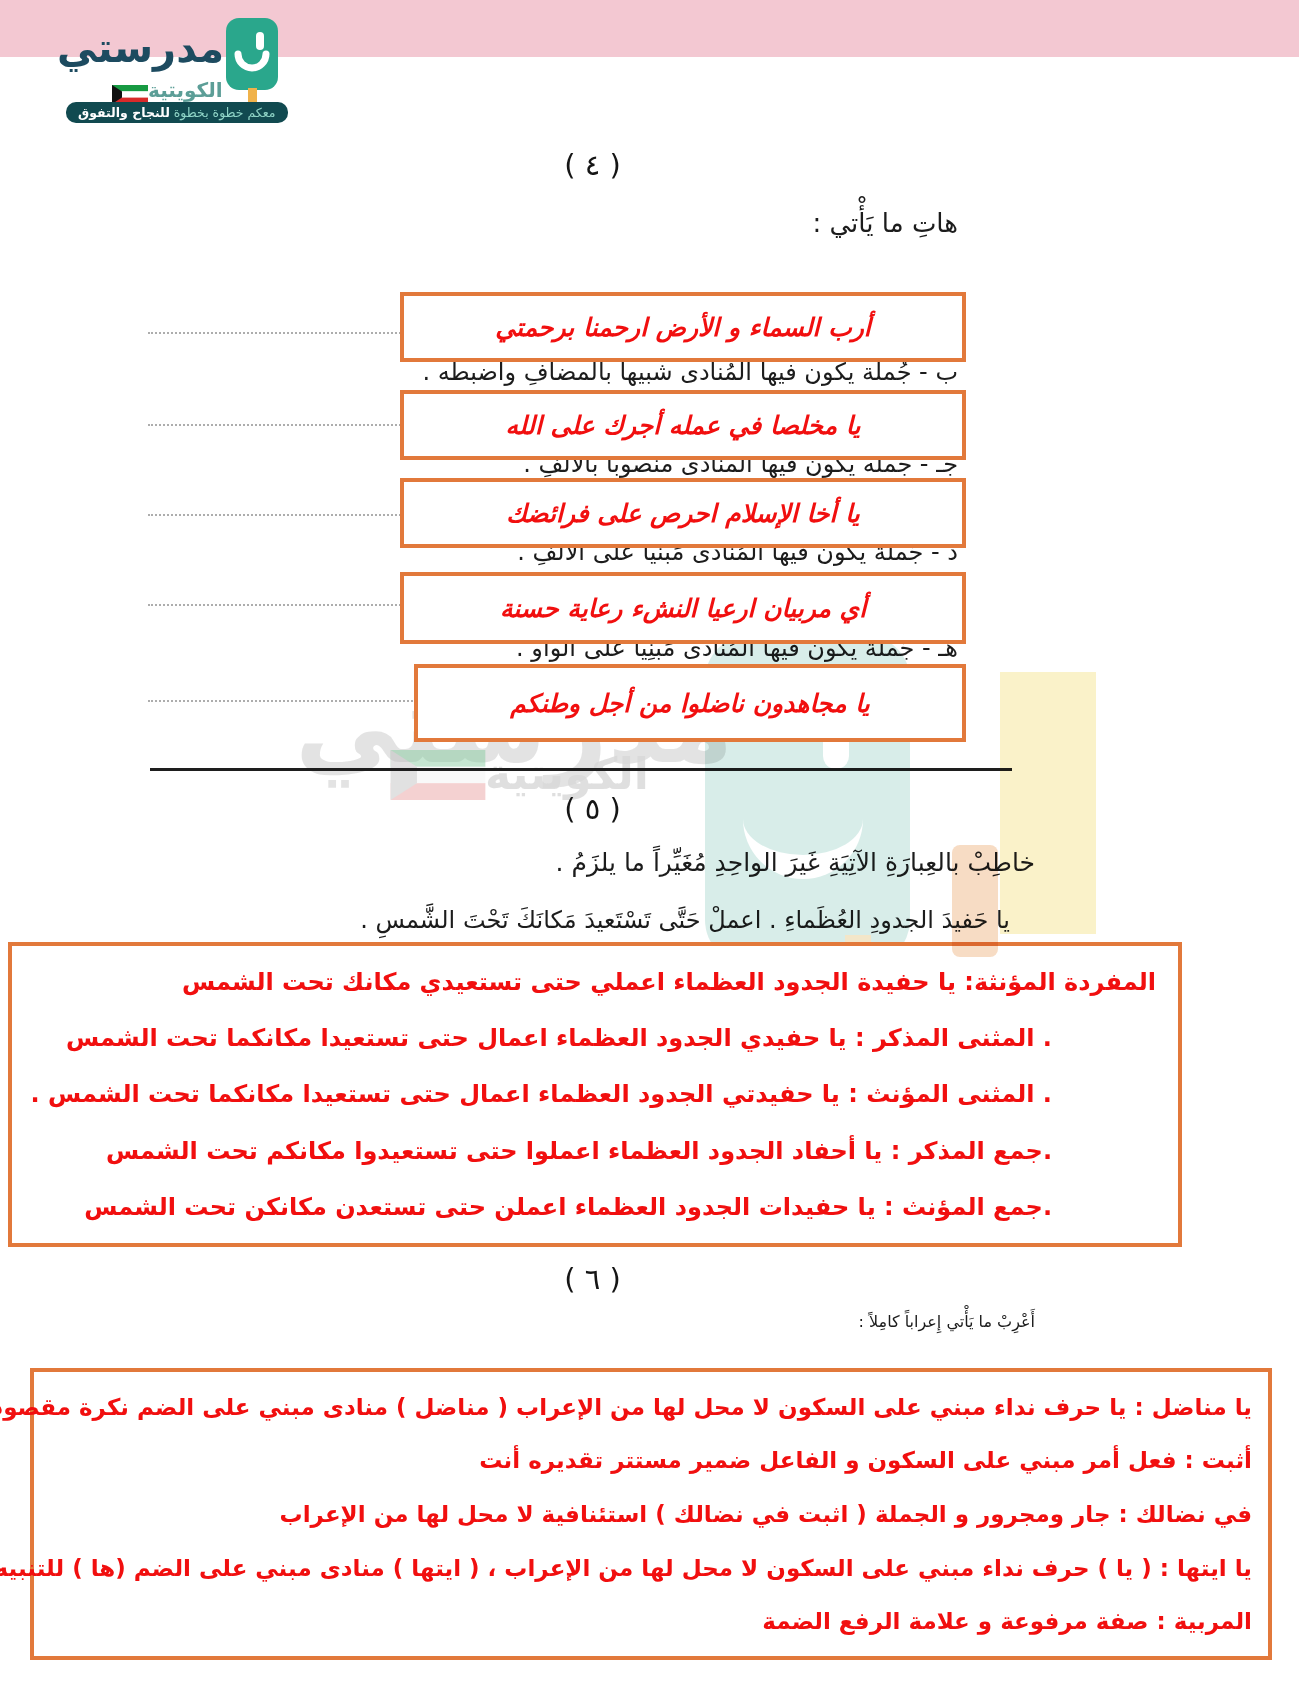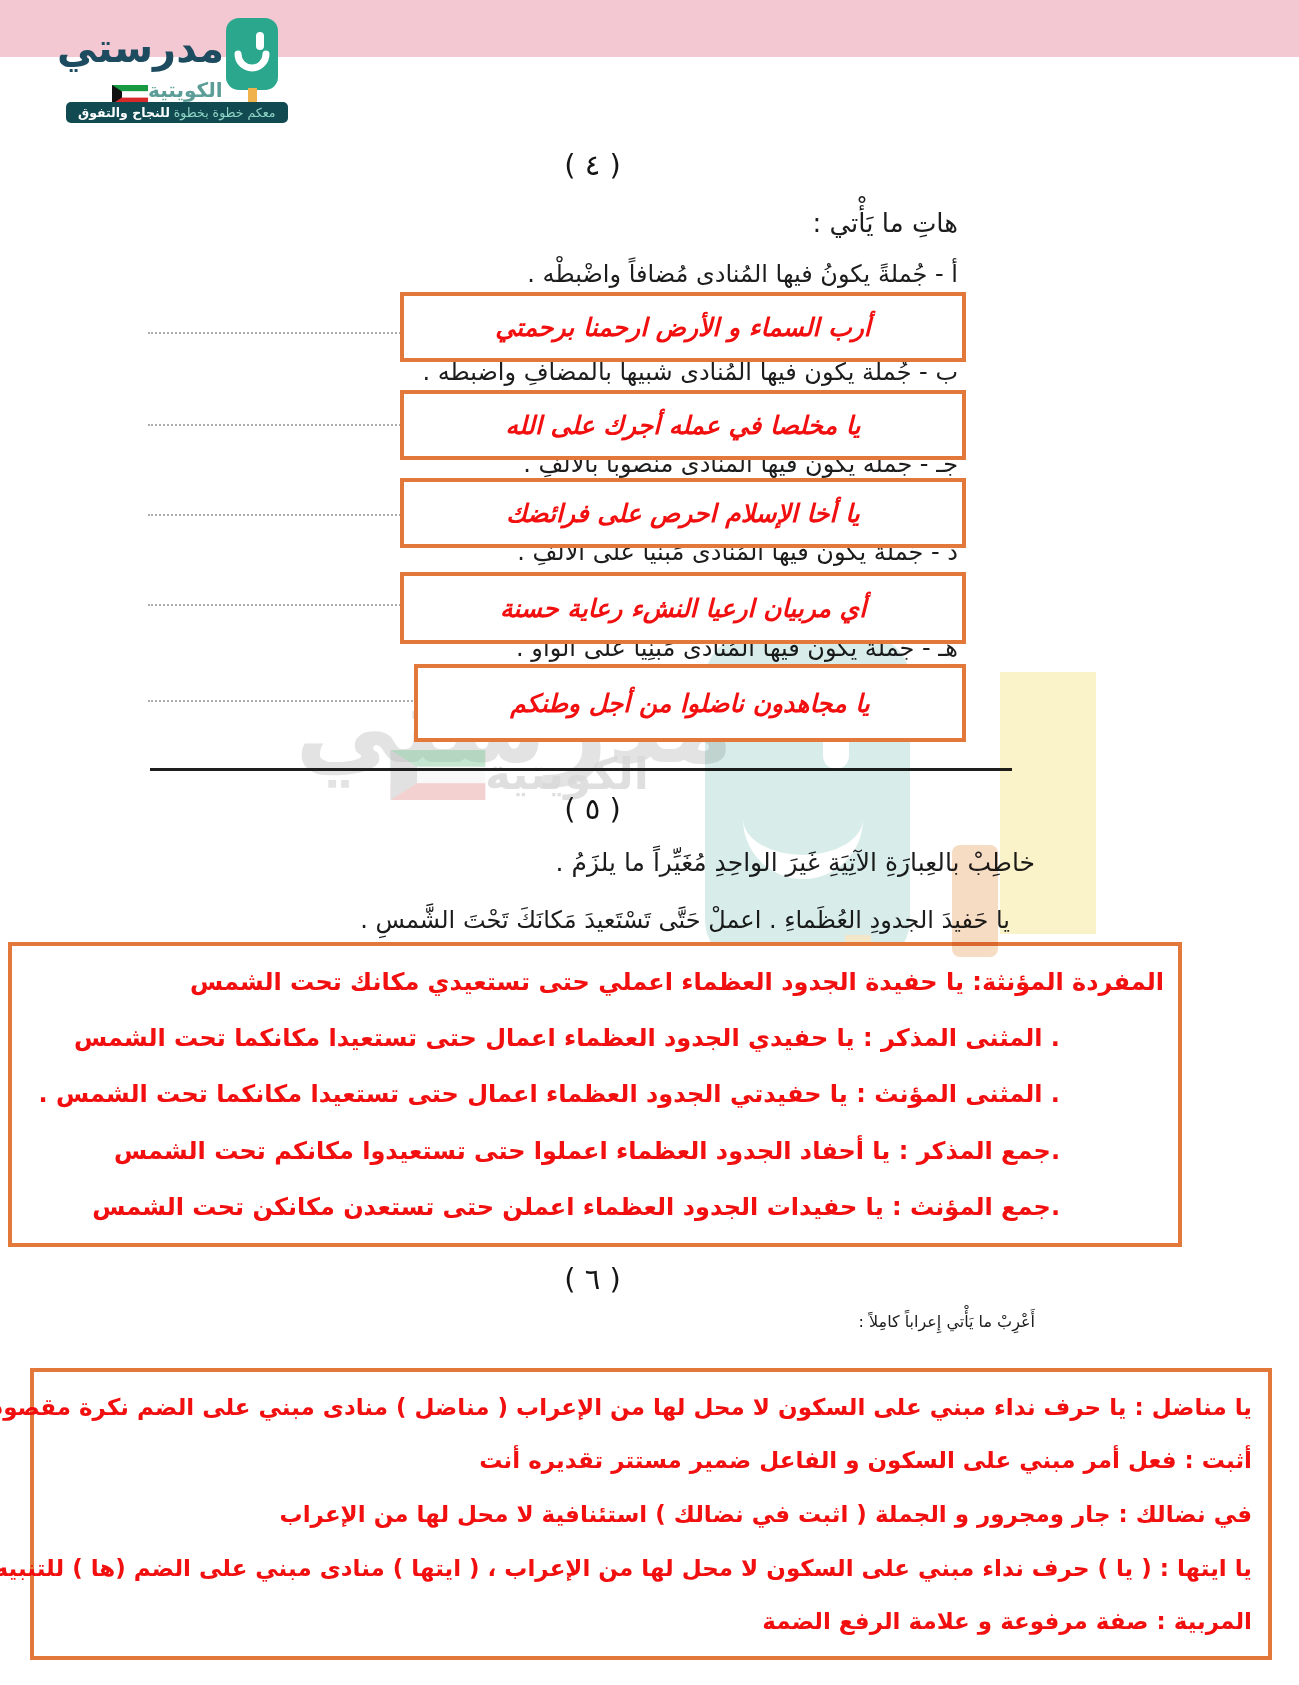--- a/index.html
+++ b/index.html
@@ -8,21 +8,21 @@
     font-family:"DejaVu Sans", sans-serif;direction:rtl;overflow:hidden;
   }
   
   .pink-bar{position:absolute;left:0;top:0;width:100%;height:57px;background:#f3c8d2;z-index:1;}
   .logo-wrap{position:absolute;left:30px;top:6px;width:240px;height:118px;z-index:4;}
   .brand-title{position:absolute;left:44px;top:22px;width:150px;text-align:center;
     font-size:40px;font-weight:bold;color:#1d4b60;line-height:1;}
   .brand-sub{position:absolute;left:118px;top:72px;font-size:20px;color:#5c9e97;font-weight:bold;}
   .logo-icon{position:absolute;left:196px;top:12px;}
   .flag{position:absolute;left:82px;top:79px;}
-  .badge{position:absolute;left:36px;top:96px;background:#114a50;border-radius:5px;
+  .badge{position:absolute;left:36px;top:96px;background:#114a50;border-radius:10px;
     padding:3px 12px;font-size:12.5px;white-space:nowrap;color:#8fd4c6;}
   .badge b{color:#ffffff;}
   
   .wm{position:absolute;z-index:0;pointer-events:none;}
   .wm-title{left:295px;top:665px;font-size:105px;font-weight:bold;color:#d2d2d2;opacity:.6;}
   .wm-sub{left:485px;top:748px;font-size:44px;font-weight:bold;color:#d8d8d8;opacity:.8;}
   .wm-flag{left:388px;top:750px;opacity:.45;}
   .wm-icon{left:705px;top:635px;width:205px;height:330px;background:#8fccc0;border-radius:45px;opacity:.35;z-index:2;mix-blend-mode:multiply;}
   .wm-icon .eye{position:absolute;left:118px;top:82px;width:26px;height:52px;background:#fff;border-radius:13px;}
   .wm-icon .mouth{position:absolute;left:38px;top:150px;width:120px;height:70px;border:24px solid #fff;border-top:none;border-left:none;border-right:none;border-radius:0 0 60px 60px;}
@@ -34,21 +34,21 @@
   .black-line{position:absolute;font-size:24px;color:#1c1c1c;white-space:nowrap;z-index:1;}
   .divider{position:absolute;left:150px;top:768px;width:862px;height:3px;background:#1e1e1e;z-index:1;}
   .dots{position:absolute;left:148px;width:376px;border-top:2px dotted #adadad;z-index:1;}
   
   .abox{position:absolute;left:400px;width:558px;border:4px solid #e2793b;background:#ffffff;
     display:flex;align-items:center;justify-content:center;z-index:2;}
   .ans{color:#f10f0f;font-weight:bold;font-size:25px;white-space:nowrap;font-style:italic;}
   .bigbox{position:absolute;border:4px solid #e2793b;background:#ffffff;z-index:2;
     display:flex;flex-direction:column;justify-content:space-around;box-sizing:border-box;}
   .bigbox .red-line{color:#f10f0f;font-weight:bold;text-align:right;white-space:nowrap;}
-  .box-s5{left:8px;top:942px;width:1174px;height:305px;padding:8px 0;}
+  .box-s5{left:8px;top:942px;width:1174px;height:305px;padding:8px 8px;}
   .box-s5 .red-line{font-size:24px;padding-left:16px;padding-right:118px;}
   .box-s5 .red-line.first{padding-right:14px;}
   .box-s6{left:30px;top:1368px;width:1242px;height:292px;padding:8px 0;}
   .box-s6 .red-line{font-size:23px;padding-right:16px;padding-left:10px;}
 </style>
 </head>
 <body>
 
 <div class="page">
 
@@ -89,21 +89,20 @@
     <div class="eye"></div>
       <div class="mouth"></div>
       <div class="tab"></div>
   </div>
   <div class="wm hl-yellow"></div>
   <div class="wm hl-peach"></div>
 
   <div class="sec-num" style="top:148px">( ٤ )</div>
   <div class="black-line" style="top:208px;right:341px;font-size:26px">هاتِ ما يَأْتي :</div>
 
-  <div class="black-line" style="top:260px;right:341px">أ - جُملةً يكونُ فيها المُنادى مُضافاً واضْبطْه .</div>
   <div class="dots" style="top:332px"></div>
   <div class="abox" style="top:292px;height:62px">
     <span class="ans">أرب السماء و الأرض ارحمنا برحمتي</span>
   </div>
 
   <div class="black-line" style="top:358px;right:341px">ب - جُملة يكون فيها المُنادى شبيها بالمضافِ واضبطه .</div>
   <div class="dots" style="top:424px"></div>
   <div class="abox" style="top:390px;height:62px">
     <span class="ans">يا مخلصا في عمله أجرك على الله</span>
   </div>

